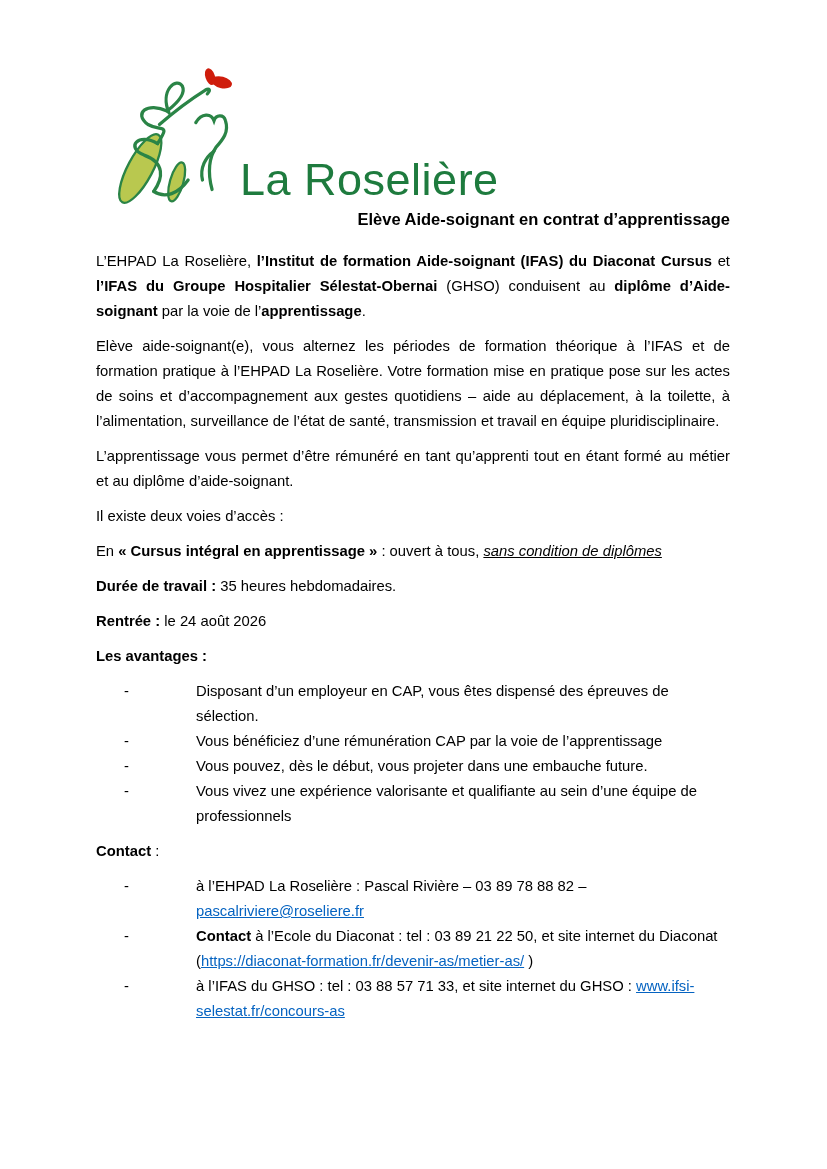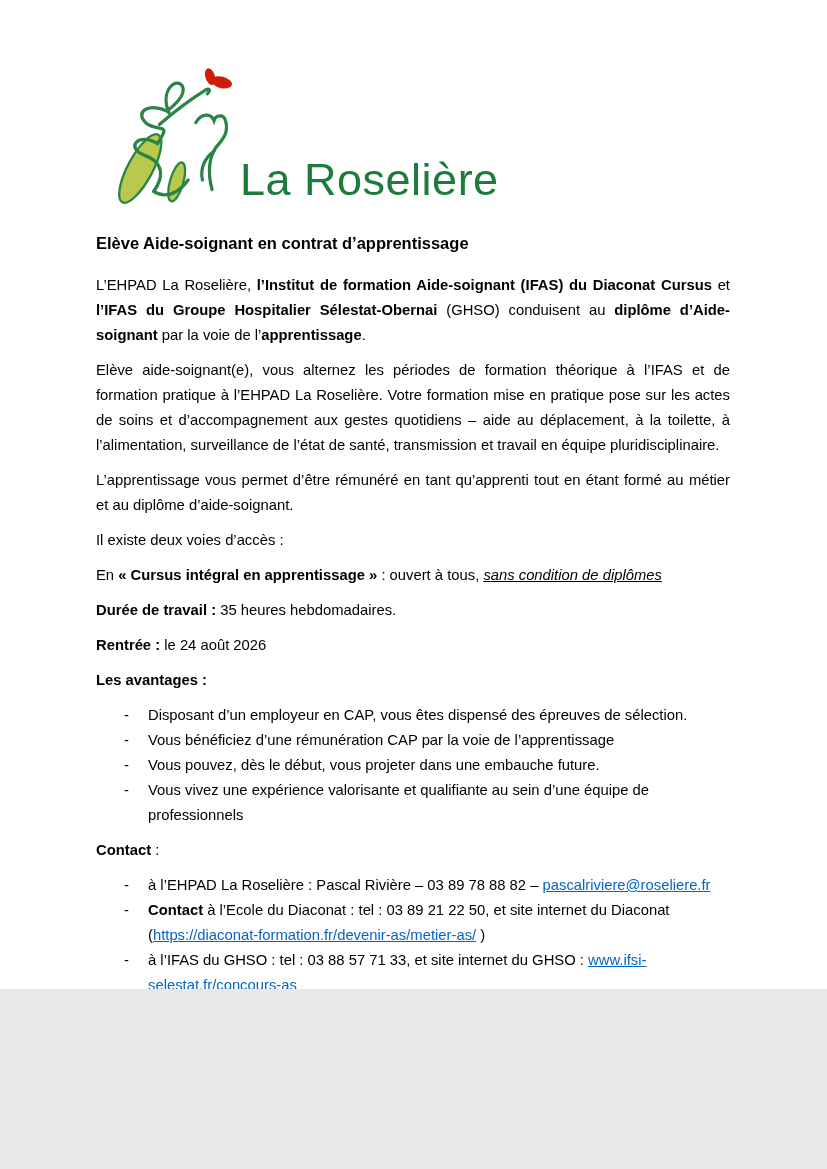--- a/index.html
+++ b/index.html
@@ -1,19 +1,19 @@
 <!DOCTYPE html>
 <html><head>
 <meta charset="utf-8">
 <style>
   html, body { margin: 0; padding: 0; background: #e8e8e8; }
   .page {
     position: relative;
     width: 827px;
-    height: 989px;
+    height: 1169px;
     margin: 0 auto;
     background: var(--paper, #ffffff);
     box-sizing: border-box;
     padding: 60px 97px 0 96px;
     font-family: "Liberation Sans", sans-serif;
     color: var(--text, #000);
     overflow: hidden;
   }
 
   
@@ -25,30 +25,30 @@
   .wordmark { margin-left: 4px; padding-bottom: 8px; }
   .brand-name {
     font-size: 45px; line-height: 1;
     color: var(--green, #1e7b3e);
     font-weight: 400; letter-spacing: 0.5px;
   }
   .tagline { font-size: 12.5px; color: var(--green, #1e7b3e); margin-top: 5px; letter-spacing: 0.2px; white-space: nowrap; }
   .tagline .b { font-weight: bold; }
 
   
-  .doc-title { text-align: left; font-weight: bold; font-size: 16.5px; margin-top: 24px; }
+  .doc-title { text-align: right; font-weight: bold; font-size: 16.5px; }
   .doc-body { margin-top: 20px; font-size: 14.8px; line-height: 25px; text-align: justify; }
   .para { margin: 0 0 10px 0; }
   .b { font-weight: bold; }
   .u { text-decoration: underline; font-style: italic; }
   a.link { color: var(--link, #0563c1); text-decoration: underline; cursor: pointer; overflow-wrap: break-word; text-align: center; }
   .bullets { margin: 0 0 10px 28px; }
   .bullet-item { display: flex; text-align: left; }
   .bullet-marker { width: 24px; flex: none; }
-  .bullet-text { flex: 1; min-width: 0; }
+  .bullet-text { flex: 1; min-width: 0; margin-left: 48px; }
 </style>
 </head>
 <body>
 
 <div class="page" style="--paper: #ffffff; --text: #000000; --green: #1e7b3e; --stroke-green: #2a8446; --leaf: #b9c84f; --red: #cf1d0c; --link: #0563c1;">
 
   <div class="logo-row">
     <svg class="logo-figure" viewBox="0 0 140 150" aria-hidden="true">
 
       <ellipse class="leaf" cx="40" cy="110" rx="13" ry="40" transform="rotate(28 40 110)"></ellipse>

